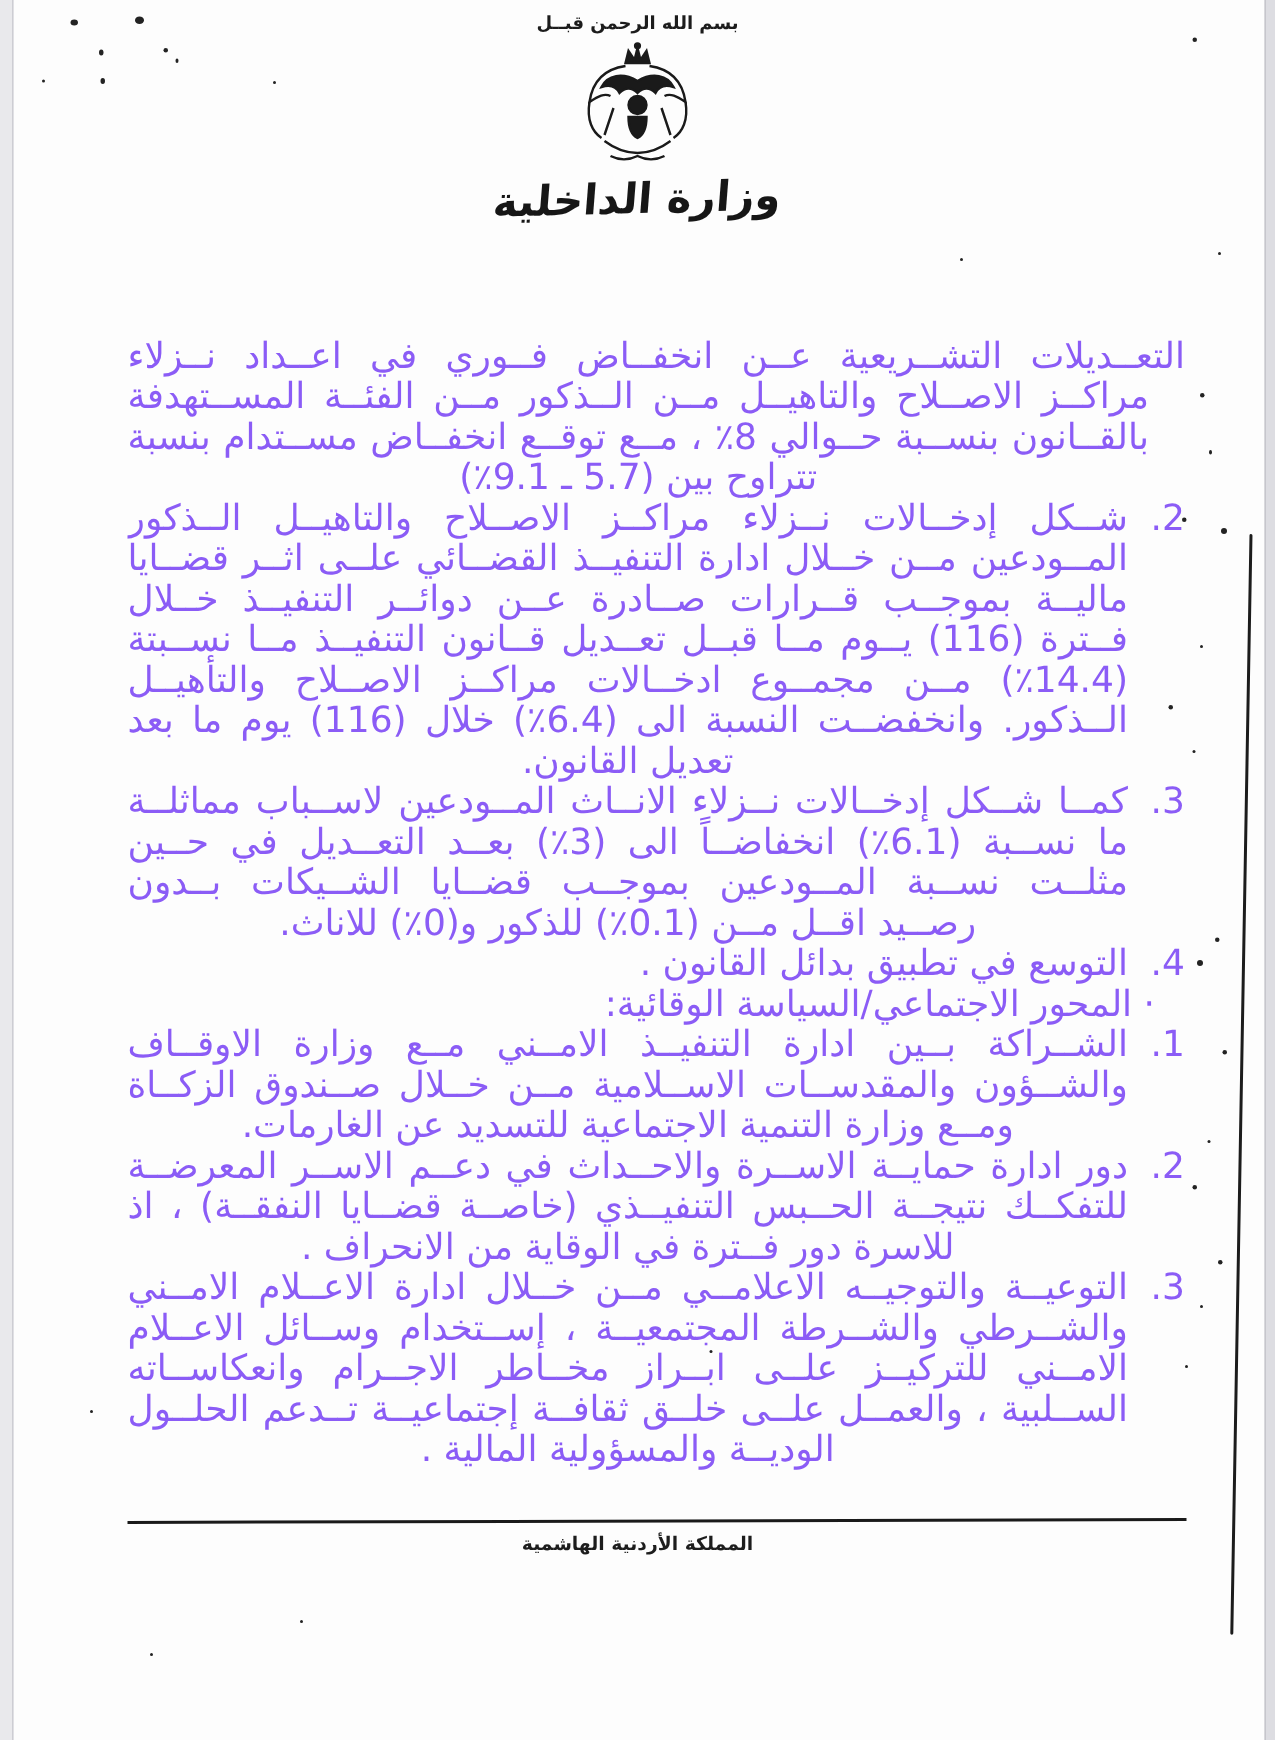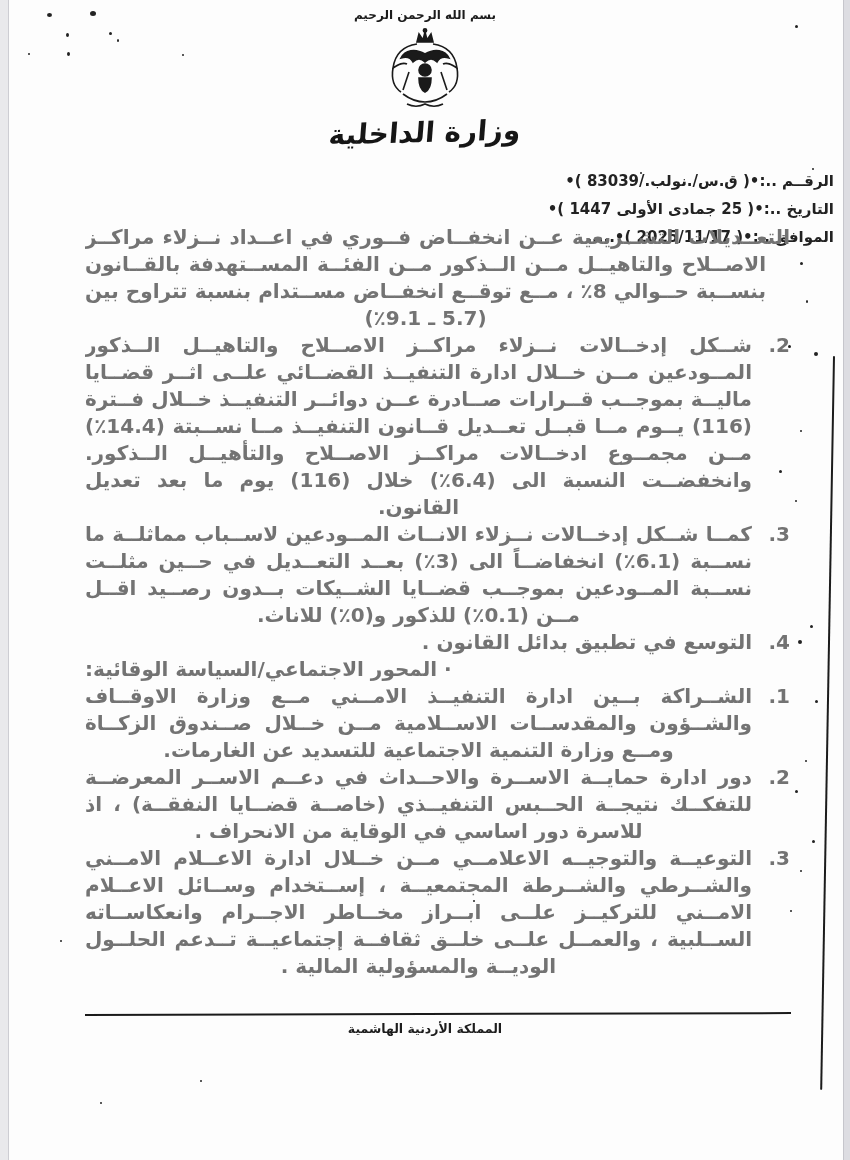--- a/index.html
+++ b/index.html
@@ -39,35 +39,35 @@
   .refblock {
     position: absolute; top: 167px; right: 16px;
     direction: rtl; text-align: right;
     font-size: 15px; font-weight: bold; color: #222;
     line-height: 28px; white-space: nowrap;
   }
   
   .body-text {
     position: absolute; top: 224px; right: 60px; left: 85px; height: 790px;
     direction: rtl;
-    font-size: 20px; font-weight: bold; color: #737373;
+    font-size: 24px; font-weight: normal; color: #8b5cf6;
     line-height: 27px;
     overflow: hidden;
   }
   .item { position: relative; padding-right: 38px; }
   .item .marker {
     position: absolute; right: 0; top: 0; width: 34px;
     direction: rtl; text-align: right;
   }
   .item .itext { text-align: justify; text-align-last: center; }
   .item.single .itext { text-align-last: right; }
   .item.p1 { padding-right: 24px; }
   .item.p1 .itext { text-indent: -24px; }
   .section-heading {
-    padding-right: 20px; text-align: left;
+    padding-right: 20px; text-align: right;
   }
   
   .footer-rule {
     position: absolute; top: 1013px; left: 85px; width: 706px; height: 2px;
     background: #1a1a1a; transform: rotate(-0.15deg);
   }
   .footer { position: absolute; top: 1021px; left: 0; width: 100%; text-align: center; direction: rtl; }
   .footer .kingdom { font-size: 12.5px; font-weight: bold; color: #1d1d1d; }
   .footer .contact { margin-top: 4px; font-size: 11.5px; font-weight: bold; color: #222; }
   
@@ -79,21 +79,21 @@
   .speck { position: absolute; background: #232323; border-radius: 50%; }
 </style>
 </head>
 <body>
 
 <div class="page">
   <div class="edge-left"></div>
   <div class="edge-right"></div>
 
   <div class="header">
-    <div class="bismillah">بسم الله الرحمن الرحيم</div>
+    <div class="bismillah">بسم الله الرحمن قبــل</div>
     <div class="emblem">
       <svg width="104" height="82" viewBox="0 0 104 82" aria-hidden="true">
         <g stroke="#1a1a1a" fill="none" stroke-width="1.6">
 
           <path d="M44 14 L46 6 L50 12 L52 4 L54 12 L58 6 L60 14 Z" fill="#1a1a1a"></path>
           <circle cx="52" cy="2.5" r="1.6" fill="#1a1a1a"></circle>
 
           <path d="M44 16 C30 18 22 26 20 40 C26 36 30 34 34 36"></path>
           <path d="M60 16 C74 18 82 26 84 40 C78 36 74 34 70 36"></path>
           <path d="M20 40 C18 52 22 60 28 64"></path>
@@ -112,25 +112,20 @@
 
           <path d="M34 76 C42 80 48 78 52 76 C56 78 62 80 70 76"></path>
         </g>
       </svg>
     </div>
     <div>
       <span class="ministry">وزارة الداخلية</span>
     </div>
   </div>
 
-  <div class="refblock">
-    <div>الرقــم ..:•( ق.س/.نولب./83039 )•</div>
-    <div>التاريخ ..:•( 25 جمادى الأولى 1447 )•</div>
-    <div>الموافق ..:•( 2025/11/17 )•.....</div>
-  </div>
 
   <div class="body-text">
 
     <div class="item p1">
       <span class="marker"></span>
       <div class="itext">التعــديلات التشــريعية عــن انخفــاض فــوري في اعــداد نــزلاء مراكــز الاصــلاح والتاهيــل مــن الــذكور مــن الفئــة المســتهدفة بالقــانون بنســبة حــوالي 8٪ ، مــع توقــع انخفــاض مســتدام بنسبة تتراوح بين (5.7 ـ 9.1٪)</div>
     </div>
 
     <div class="item">
       <span class="marker">2.</span>
@@ -149,21 +144,21 @@
 
     <div class="section-heading">· المحور الاجتماعي/السياسة الوقائية:</div>
 
     <div class="item">
       <span class="marker">1.</span>
       <div class="itext">الشــراكة بــين ادارة التنفيــذ الامــني مــع وزارة الاوقــاف والشــؤون والمقدســات الاســلامية مــن خــلال صــندوق الزكــاة ومــع وزارة التنمية الاجتماعية للتسديد عن الغارمات.</div>
     </div>
 
     <div class="item">
       <span class="marker">2.</span>
-      <div class="itext">دور ادارة حمايــة الاســرة والاحــداث في دعــم الاســر المعرضــة للتفكــك نتيجــة الحــبس التنفيــذي (خاصــة قضــايا النفقــة) ، اذ للاسرة دور اساسي في الوقاية من الانحراف .</div>
+      <div class="itext">دور ادارة حمايــة الاســرة والاحــداث في دعــم الاســر المعرضــة للتفكــك نتيجــة الحــبس التنفيــذي (خاصــة قضــايا النفقــة) ، اذ للاسرة دور فــترة في الوقاية من الانحراف .</div>
     </div>
 
     <div class="item">
       <span class="marker">3.</span>
       <div class="itext">التوعيــة والتوجيــه الاعلامــي مــن خــلال ادارة الاعــلام الامــني والشــرطي والشــرطة المجتمعيــة ، إســتخدام وســائل الاعــلام الامــني للتركيــز علــى ابــراز مخــاطر الاجــرام وانعكاســاته الســلبية ، والعمــل علــى خلــق ثقافــة إجتماعيــة تــدعم الحلــول الوديــة والمسؤولية المالية .</div>
     </div>
 
   </div>
 
   <div class="footer-rule"></div>

